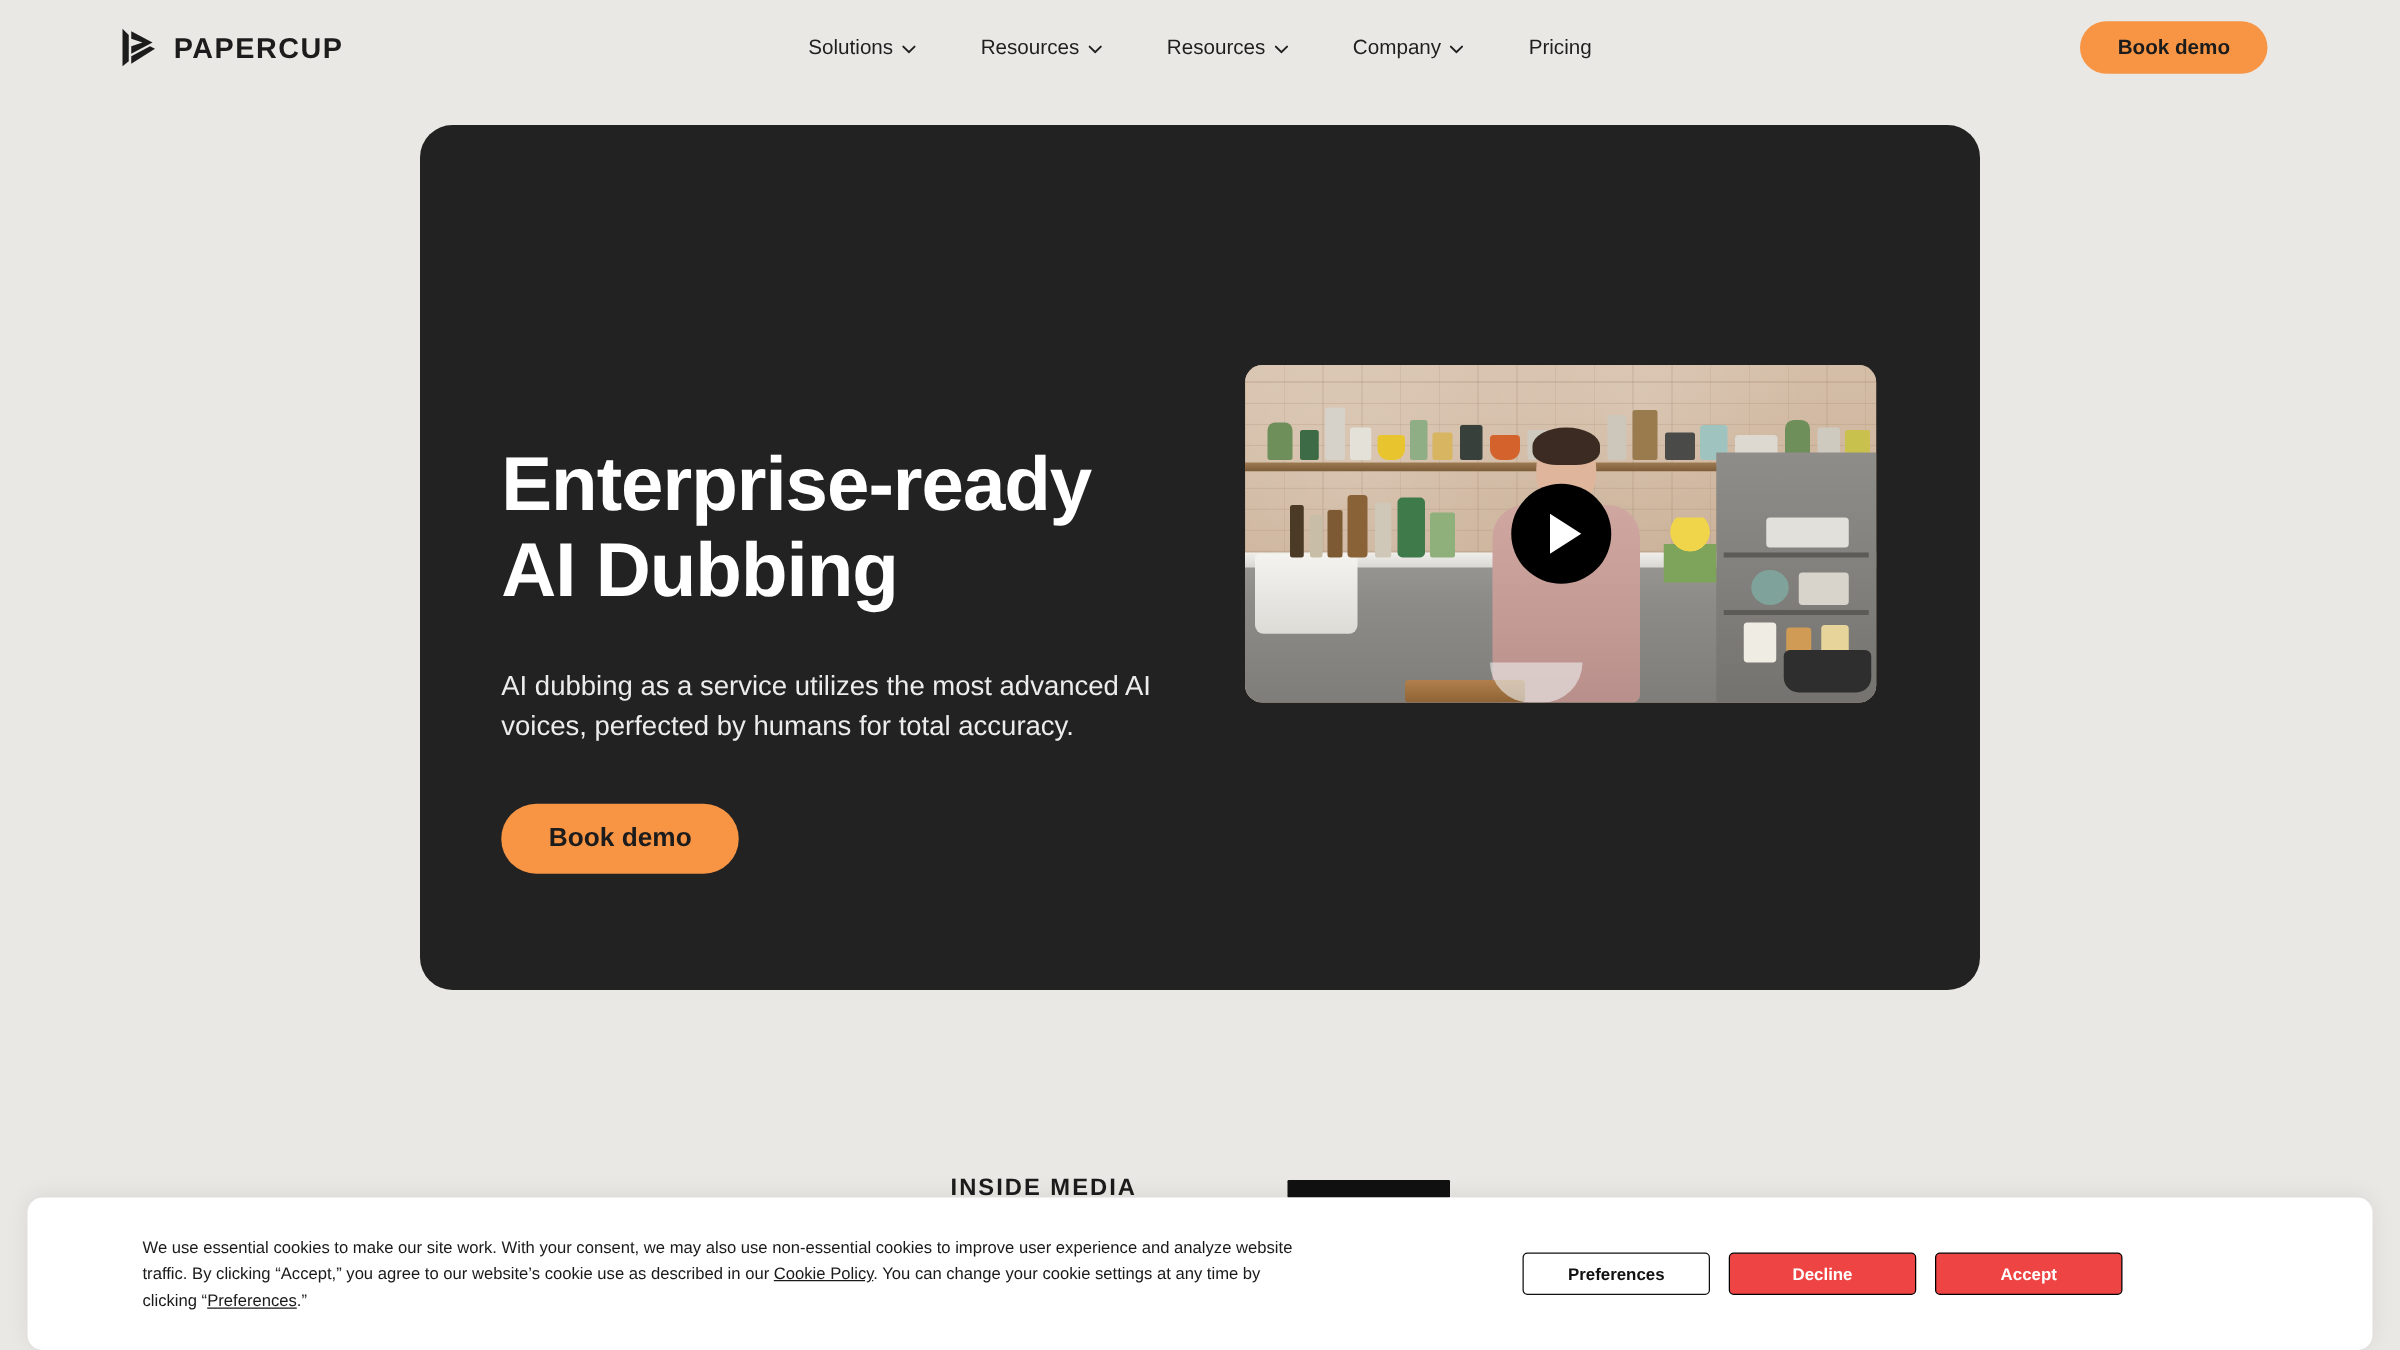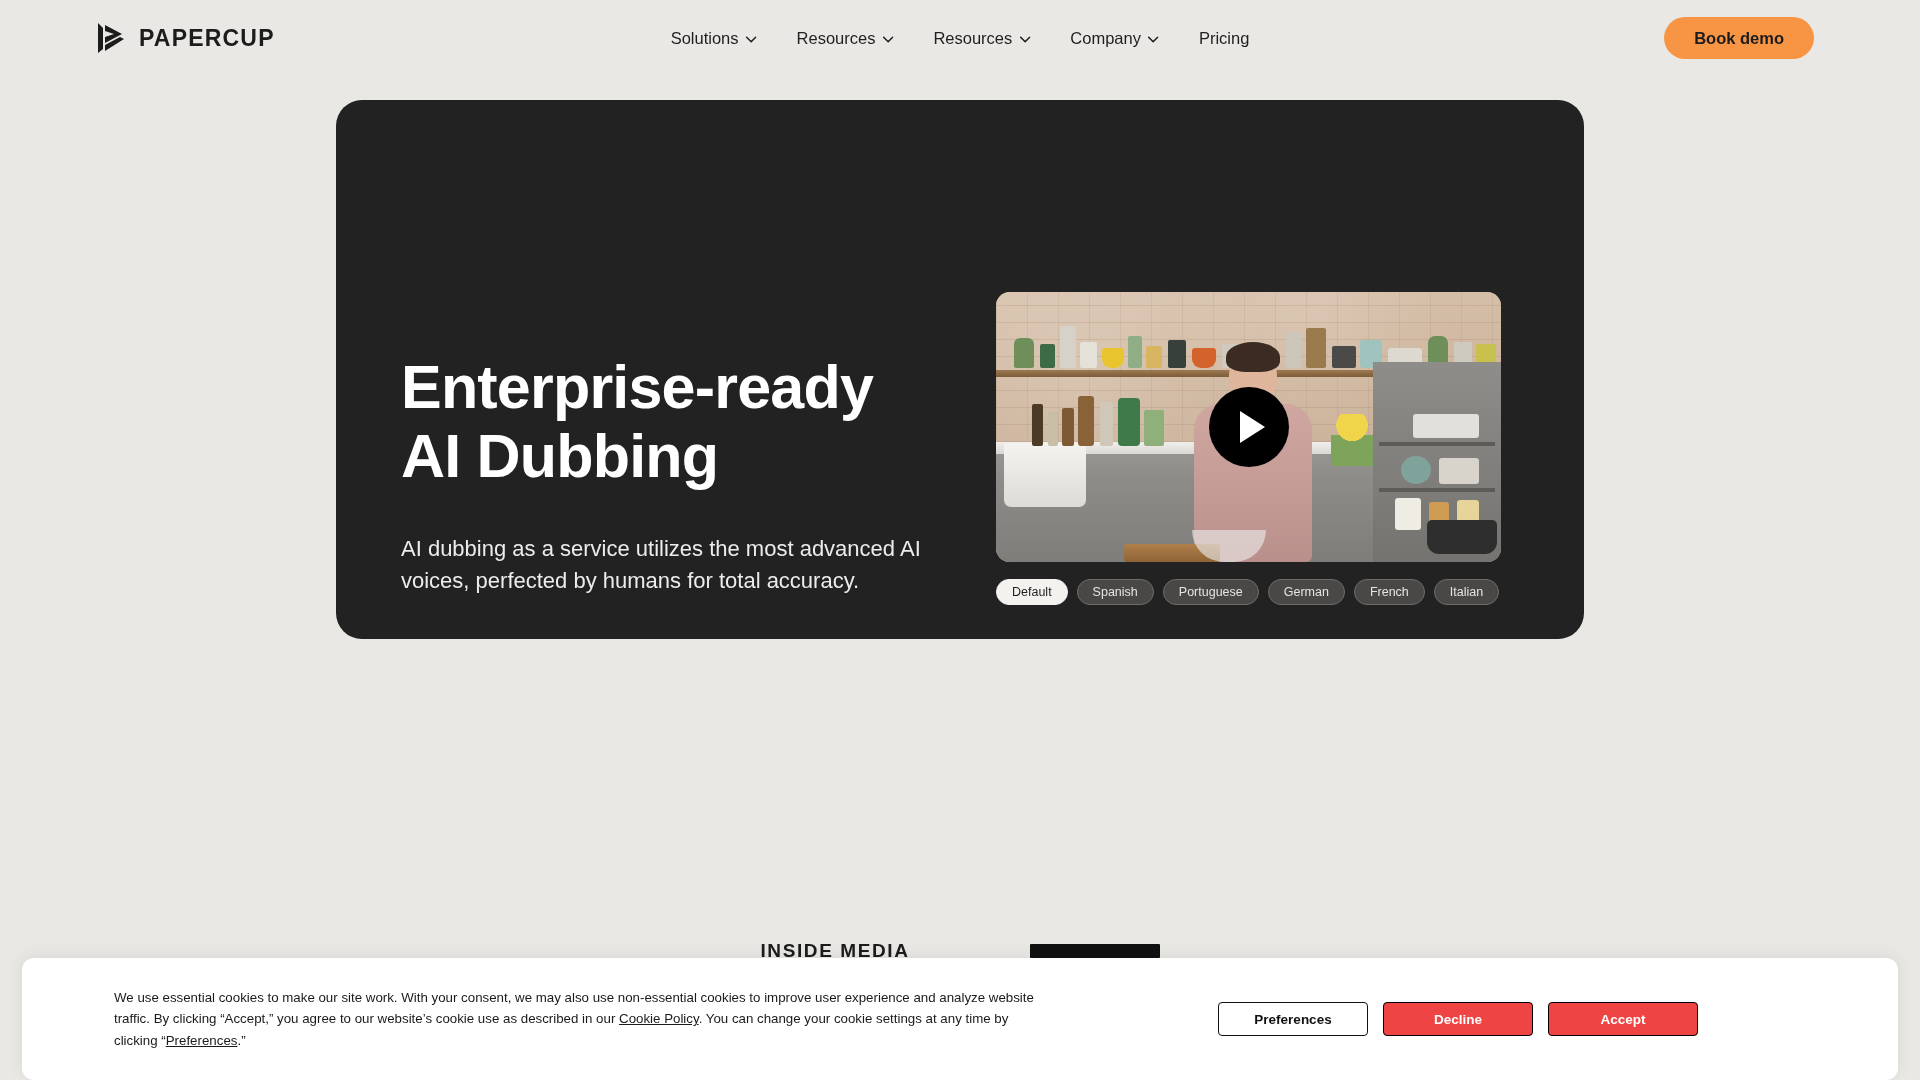--- a/index.html
+++ b/index.html
@@ -42,21 +42,21 @@
     letter-spacing: 1.2px;
     color: #1c1c1c;
   }
 
   .main-nav {
     position: absolute;
     left: 50%;
     transform: translateX(-50%);
     display: flex;
     align-items: flex-end;
-    gap: 40px;
+    gap: 52px;
   }
   .nav-item {
     display: flex;
     align-items: center;
     gap: 7px;
     font-size: 16.5px;
     color: #1f1f1f;
     cursor: pointer;
     white-space: nowrap;
   }
@@ -83,21 +83,21 @@
     cursor: pointer;
     white-space: nowrap;
   }
 
   
   .hero-panel {
     position: absolute;
     left: 336px;
     top: 100px;
     width: 1248px;
-    height: 539px;
+    height: 692px;
     background: #222222;
     border-radius: 26px;
     overflow: hidden;
   }
 
   .hero-inner {
     position: absolute;
     left: 65px;
     top: 143px;
     width: 1130px;
@@ -492,28 +492,20 @@
           <div class="vs-board"></div>
           <div class="vs-bowl"></div>
           <div class="vs-pan"></div>
         </div>
 
         <button class="play-btn">
           <span class="play-tri"></span>
         </button>
       </div>
 
-      <div class="lang-row">
-        <button class="lang-pill active">Default</button>
-        <button class="lang-pill">Spanish</button>
-        <button class="lang-pill">Portuguese</button>
-        <button class="lang-pill">German</button>
-        <button class="lang-pill">French</button>
-        <button class="lang-pill">Italian</button>
-      </div>
 
     </div>
   </div>
 </section>
 
 <section class="partners">
   <div class="partner-logos">
     <span class="partner-logo">INSIDE MEDIA</span>
     <span class="partner-logo block"></span>
   </div>

